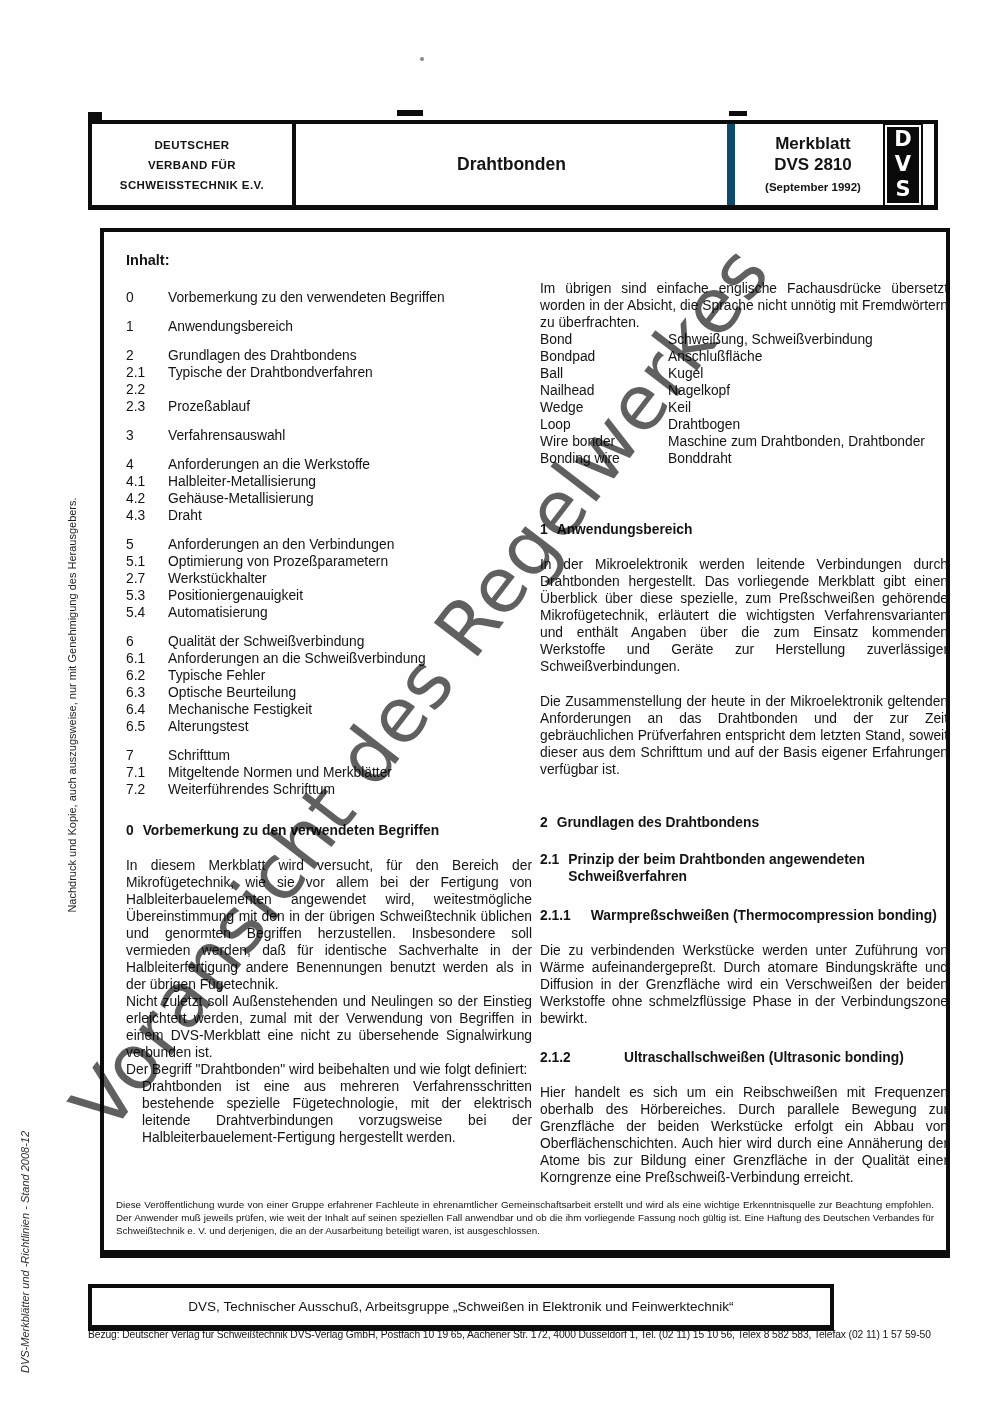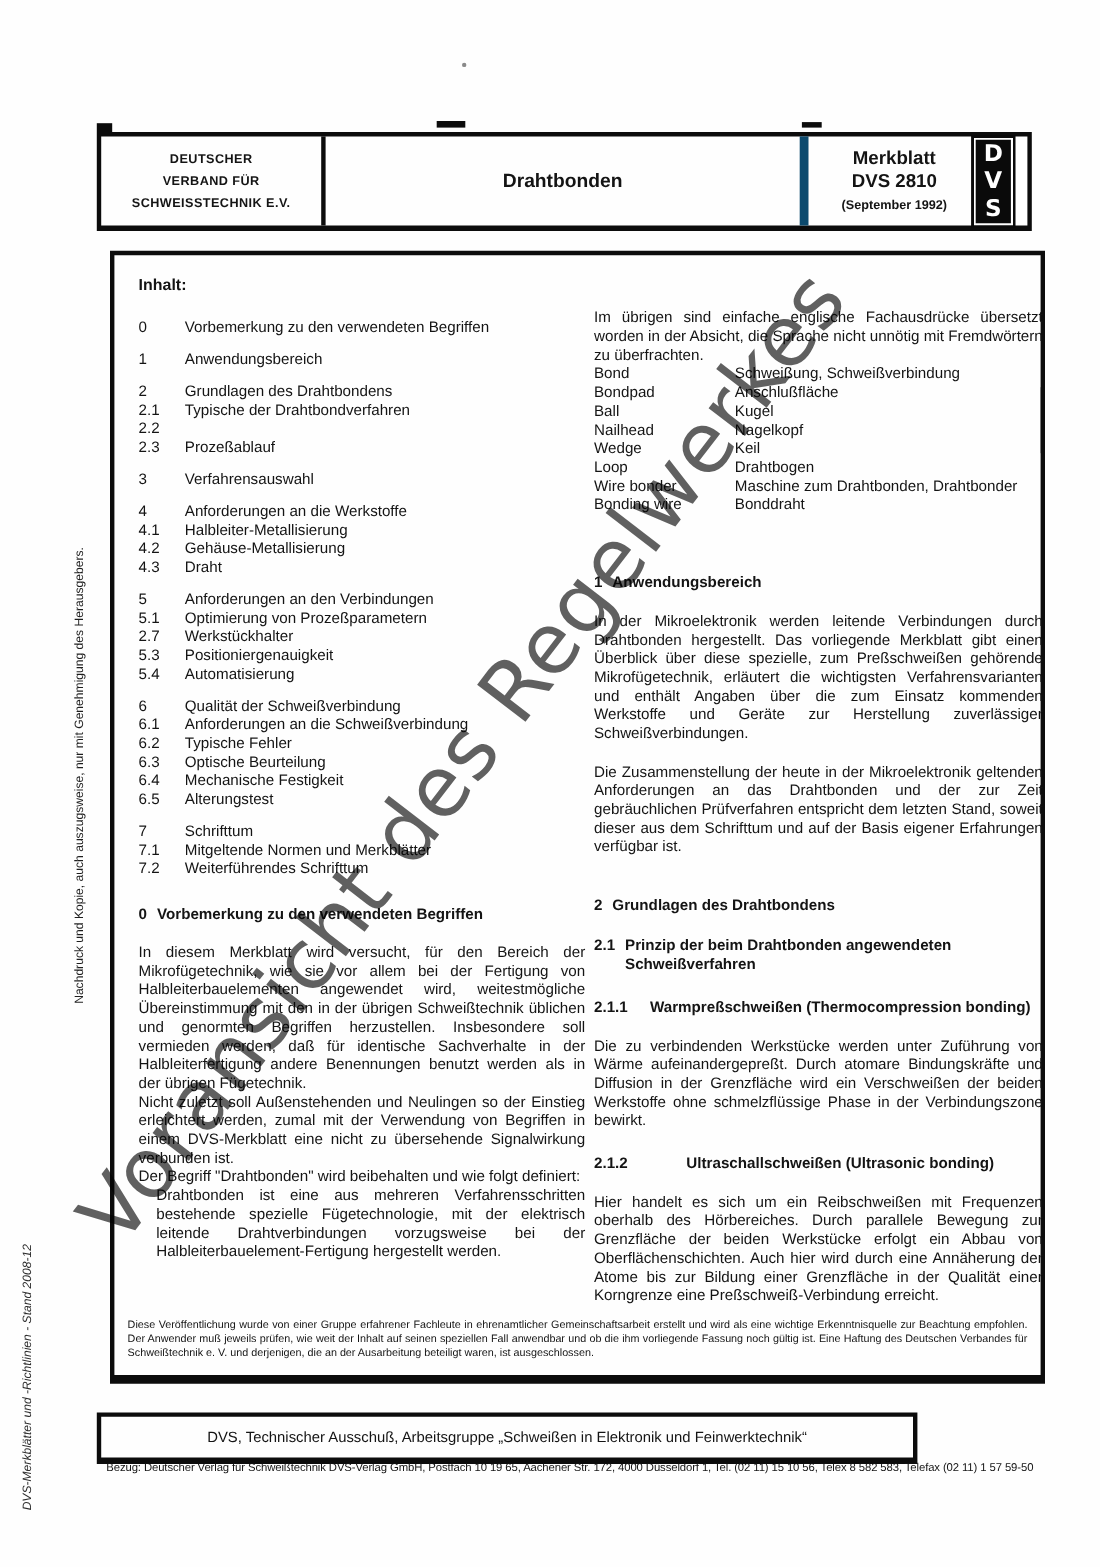--- a/index.html
+++ b/index.html
@@ -68,21 +68,21 @@
   
   .committee-box{
     position:absolute; left:88px; top:1262px; width:746px; height:47px;
     border:4px solid #0c0c0c; border-bottom-width:6px; box-sizing:border-box;
     display:flex; align-items:center; justify-content:center;
     font-size:13.5px;
     margin-top:22px;
   }
   .bezug-line{
     position:absolute; left:88px; top:1326px; width:860px;
-    font-size:10.3px; text-align:center; letter-spacing:-0.1px;
+    font-size:10.3px; text-align:left; letter-spacing:-0.1px;
   }
   
   .side-note-top{
     position:absolute; left:-178px; top:697px; width:500px; height:16px;
     text-align:center; font-size:11px; color:#1d1d1d;
     transform:rotate(-90deg);
   }
   .side-note-bottom{
     position:absolute; left:-145px; top:1244px; width:340px; height:16px;
     text-align:center; font-size:11px; font-style:italic; color:#2e2e2e;

